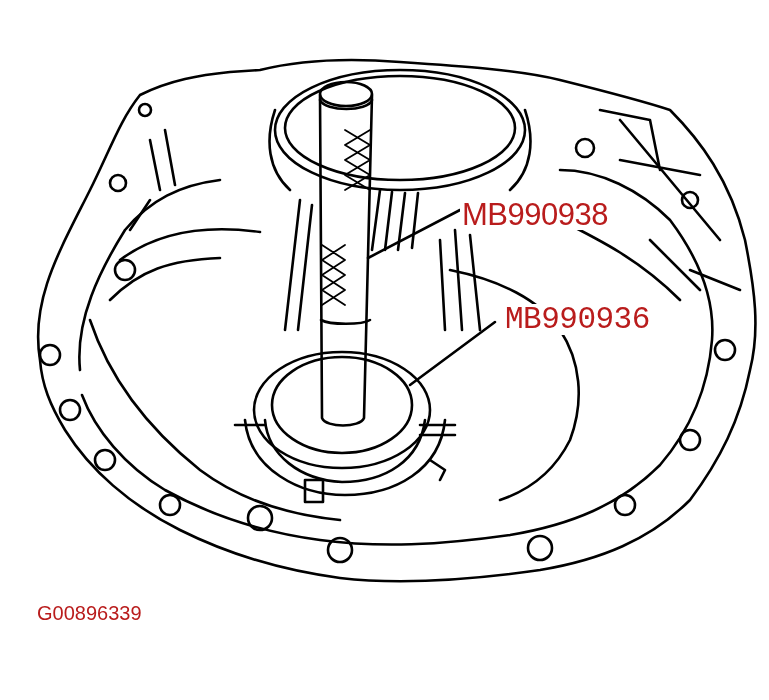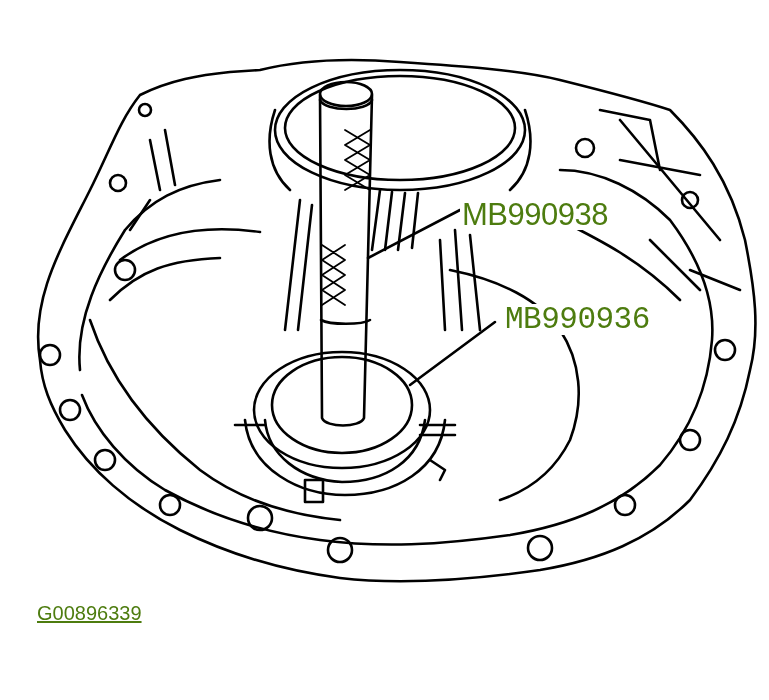--- a/index.html
+++ b/index.html
@@ -1,18 +1,18 @@
 <!DOCTYPE html>
 <html><head>
 <meta charset="utf-8">
 <style>
   html, body { margin: 0; padding: 0; background: #ffffff; }
   body { width: 769px; height: 700px; position: relative; overflow: hidden; font-family: "Liberation Sans", sans-serif; }
   #diagram { position: absolute; left: 0; top: 0; width: 769px; height: 700px; }
-  .label { position: absolute; font-family: "Liberation Sans", sans-serif; color: #4d7c0f; background: #fff; line-height: 1; white-space: nowrap; }
+  .label { position: absolute; font-family: "Liberation Sans", sans-serif; color: #b91c1c; background: #fff; line-height: 1; white-space: nowrap; }
   .part-label { font-size: 31px; letter-spacing: -0.5px; padding: 0 2px; }
   .fig-id { font-size: 20px; background: transparent; }
 </style>
 </head>
 <body>
 
 <svg id="diagram" viewBox="0 0 769 700" xmlns="http://www.w3.org/2000/svg">
   <g fill="none" stroke="#000" stroke-width="2.6" stroke-linecap="round" stroke-linejoin="round">
 
     <path d="M40,360 C30,300 60,250 90,190 C110,150 120,120 140,95 C170,80 200,75 230,72 L260,70 C300,60 350,58 400,62 C460,66 520,70 560,80 C600,90 640,100 670,110 C700,140 730,180 745,240 C755,290 760,330 750,370 C740,420 720,460 690,500 C650,540 600,560 540,570 C470,580 400,585 340,578 C280,570 230,555 180,530 C130,505 90,470 65,430 C50,405 42,385 40,360 Z"></path>
@@ -61,13 +61,13 @@
     <path d="M150,140 L160,190 M165,130 L175,185 M600,110 L650,120 L660,170 M620,160 L700,175 M130,230 L150,200 M690,270 L740,290 M430,460 L445,470 L440,480"></path>
     <path d="M620,120 L720,240 M650,240 L700,290 M560,220 C600,240 640,260 680,300"></path>
 
     <line x1="368" y1="258" x2="460" y2="210"></line>
     <line x1="410" y1="385" x2="495" y2="322"></line>
   </g>
 </svg>
 
 <div class="label part-label" style="left:460px; top:199px;">MB990938</div>
 <div class="label part-label" style="left:503px; top:304px;font-family:Liberation Mono, monospace;">MB990936</div>
-<div class="label fig-id" style="left:37px; top:603px;text-decoration:underline;">G00896339</div>
+<div class="label fig-id" style="left:37px; top:603px;">G00896339</div>
 
 </body></html>

